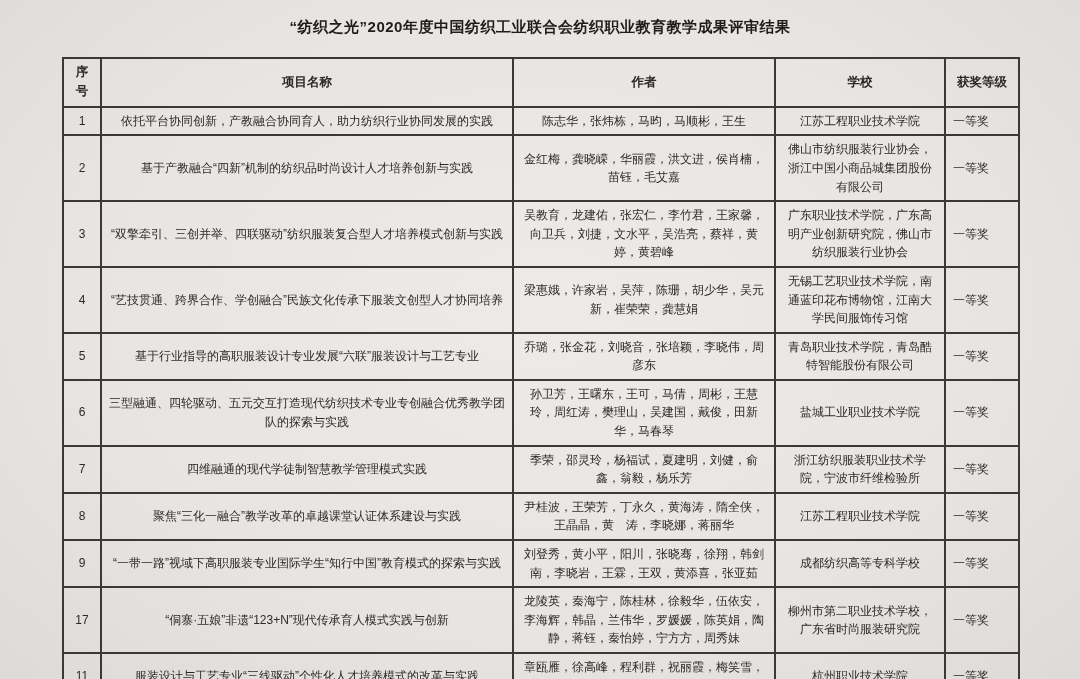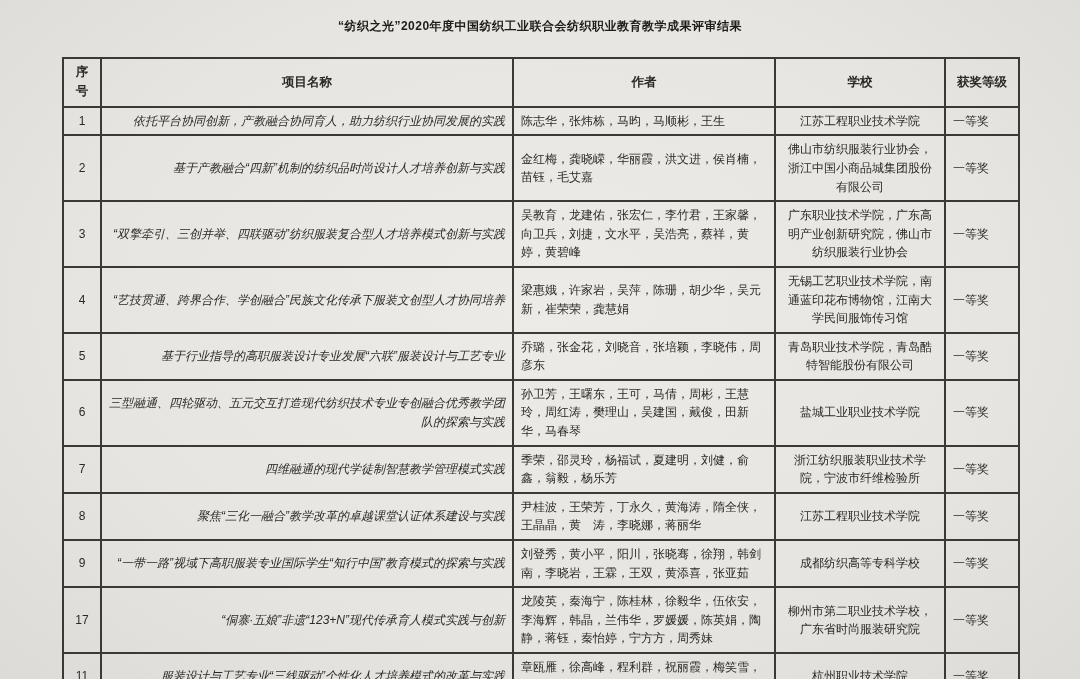--- a/index.html
+++ b/index.html
@@ -17,21 +17,21 @@
     height: 679px;
     background: radial-gradient(ellipse at 50% 45%, #ecebe8 0%, #e7e5e2 60%, #dddbd7 100%);
     color: #2b2a27;
   }
   .title {
     position: absolute;
     top: 18px;
     left: 0;
     width: 1080px;
     text-align: center;
-    font-size: 12px;
+    font-size: 15px;
     font-weight: bold;
     color: #1e1d1a;
     letter-spacing: 0.5px;
   }
   table.results {
     position: absolute;
     top: 57px;
     left: 62px;
     width: 956px;
     border-collapse: collapse;
@@ -52,22 +52,22 @@
     text-align: center;
     height: 20px;
     font-size: 12.5px;
   }
   col.c-no     { width: 38px; }
   col.c-proj   { width: 412px; }
   col.c-auth   { width: 262px; }
   col.c-school { width: 170px; }
   col.c-award  { width: 74px; }
   td.no    { text-align: center; }
-  td.proj  { text-align: right; font-style: italic; }
-  td.auth  { text-align: left; }
+  td.proj  { text-align: center; }
+  td.auth  { text-align: center; }
   td.school{ text-align: center; }
   td.award { text-align: left; white-space: nowrap; }
 </style>
 </head>
 <body>
 
 <div class="page">
   <div class="title">“纺织之光”2020年度中国纺织工业联合会纺织职业教育教学成果评审结果</div>
 
   <table class="results">

